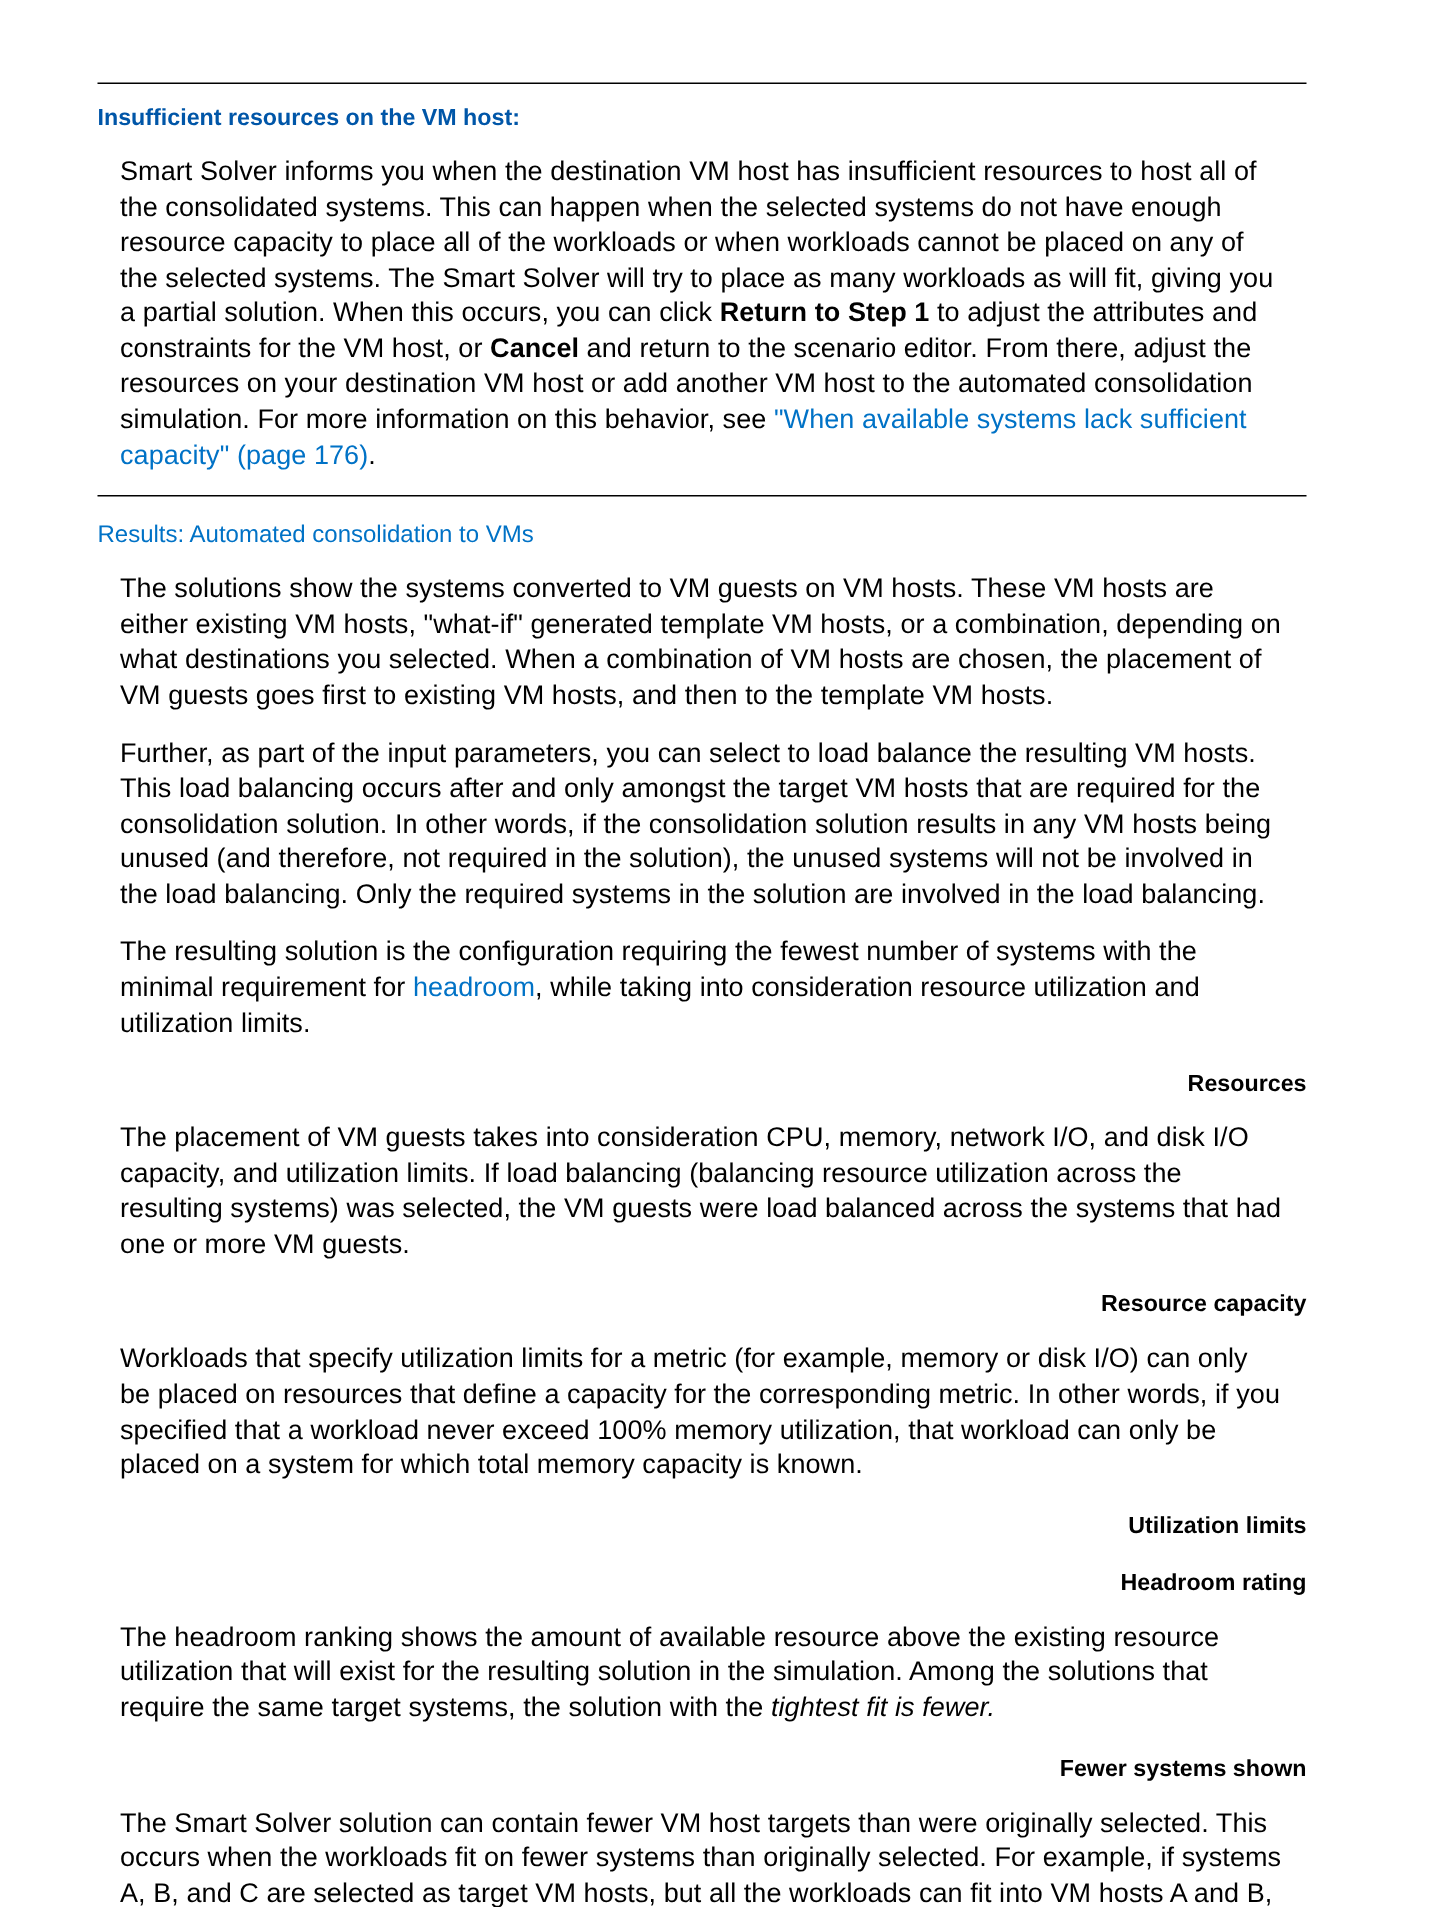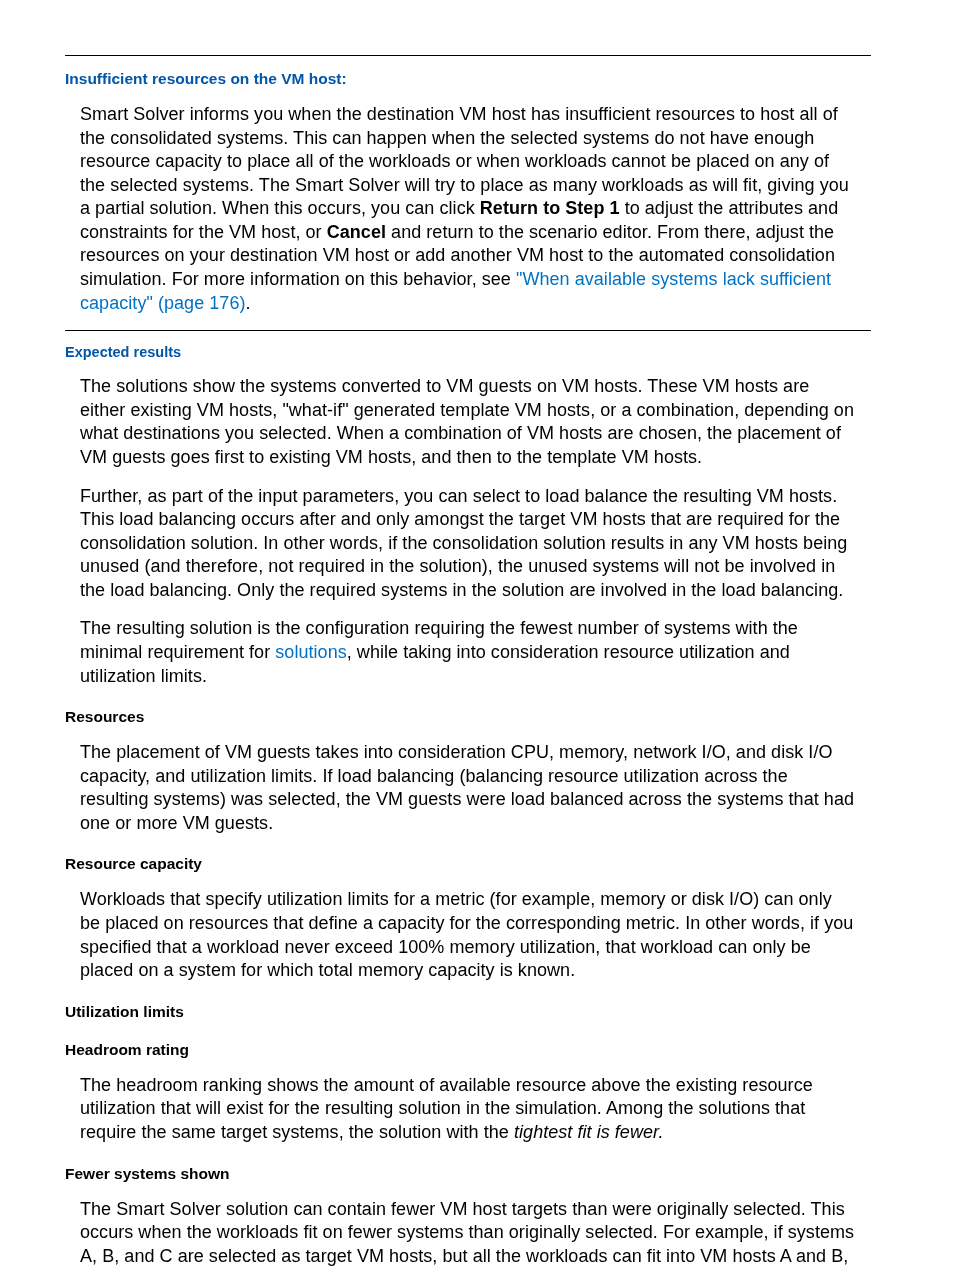--- a/index.html
+++ b/index.html
@@ -40,20 +40,21 @@
     font-size: 14.5px;
     margin-top: 13px;
     margin-bottom: 3px;
   }
   .h-black-bold {
     color: #000;
     font-weight: bold;
     font-size: 15.5px;
     margin-top: 20px;
     margin-bottom: 3px;
+    text-align: right;
   }
   .body-text {
     font-size: 18px;
     line-height: 1.31;
     margin: 15px;
     font-weight: normal;
     letter-spacing: 0.05px;
   }
   .body-text + .body-text {
     margin-top: 9px;
@@ -85,29 +86,29 @@
   <div class="rule"></div>
 
   <div class="h-blue-bold">Insufficient resources on the VM host:</div>
 
   <p class="body-text">
     <span>Smart Solver informs you when the destination VM host has insufficient resources to host all of the consolidated systems. This can happen when the selected systems do not have enough resource capacity to place all of the workloads or when workloads cannot be placed on any of the selected systems. The Smart Solver will try to place as many workloads as will fit, giving you a partial solution. When this occurs, you can click </span><span class="bold">Return to Step 1</span><span> to adjust the attributes and constraints for the VM host, or </span><span class="bold">Cancel</span><span> and return to the scenario editor. From there, adjust the resources on your destination VM host or add another VM host to the automated consolidation simulation. For more information on this behavior, see </span><span class="link">"When available systems lack sufficient capacity" (page 176)</span><span>.</span>
   </p>
 
   <div class="rule" style="margin-top:11px;"></div>
 
+  <div class="h-blue-light">Results: Automated consolidation to VMs</div>
 
-  <div class="h-blue-bold-small">Expected results</div>
 
   <p class="body-text">The solutions show the systems converted to VM guests on VM hosts. These VM hosts are either existing VM hosts, "what-if" generated template VM hosts, or a combination, depending on what destinations you selected. When a combination of VM hosts are chosen, the placement of VM guests goes first to existing VM hosts, and then to the template VM hosts.</p>
 
   <p class="body-text">Further, as part of the input parameters, you can select to load balance the resulting VM hosts. This load balancing occurs after and only amongst the target VM hosts that are required for the consolidation solution. In other words, if the consolidation solution results in any VM hosts being unused (and therefore, not required in the solution), the unused systems will not be involved in the load balancing. Only the required systems in the solution are involved in the load balancing.</p>
 
   <p class="body-text">
-    <span>The resulting solution is the configuration requiring the fewest number of systems with the minimal requirement for </span><span class="link">solutions</span><span>, while taking into consideration resource utilization and utilization limits.</span>
+    <span>The resulting solution is the configuration requiring the fewest number of systems with the minimal requirement for </span><span class="link">headroom</span><span>, while taking into consideration resource utilization and utilization limits.</span>
   </p>
 
   <div class="h-black-bold">Resources</div>
   <p class="body-text">The placement of VM guests takes into consideration CPU, memory, network I/O, and disk I/O capacity, and utilization limits. If load balancing (balancing resource utilization across the resulting systems) was selected, the VM guests were load balanced across the systems that had one or more VM guests.</p>
 
   <div class="h-black-bold">Resource capacity</div>
   <p class="body-text">Workloads that specify utilization limits for a metric (for example, memory or disk I/O) can only be placed on resources that define a capacity for the corresponding metric. In other words, if you specified that a workload never exceed 100% memory utilization, that workload can only be placed on a system for which total memory capacity is known.</p>
 
   <div class="h-black-bold">Utilization limits</div>
 

